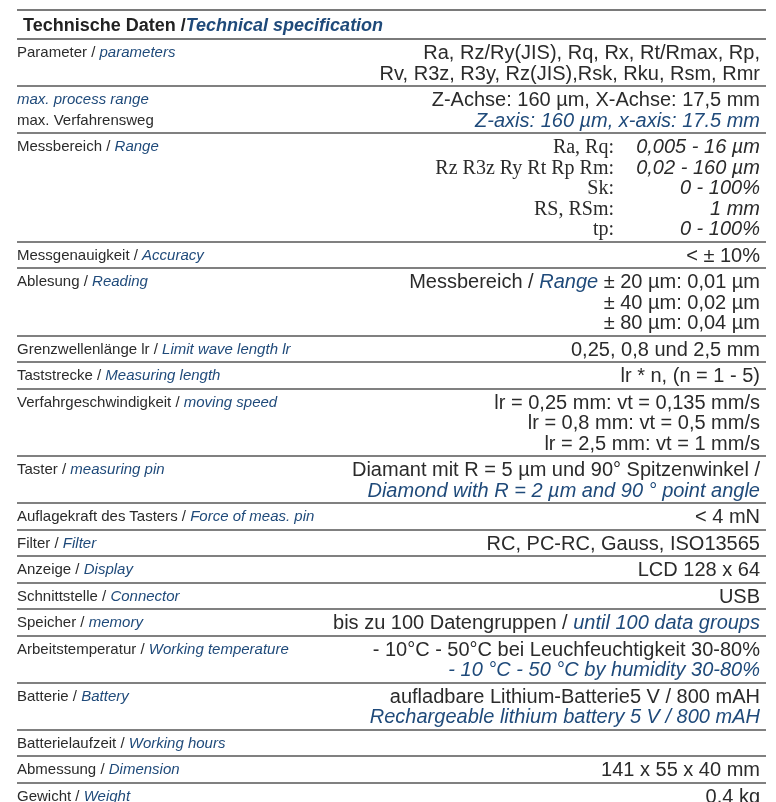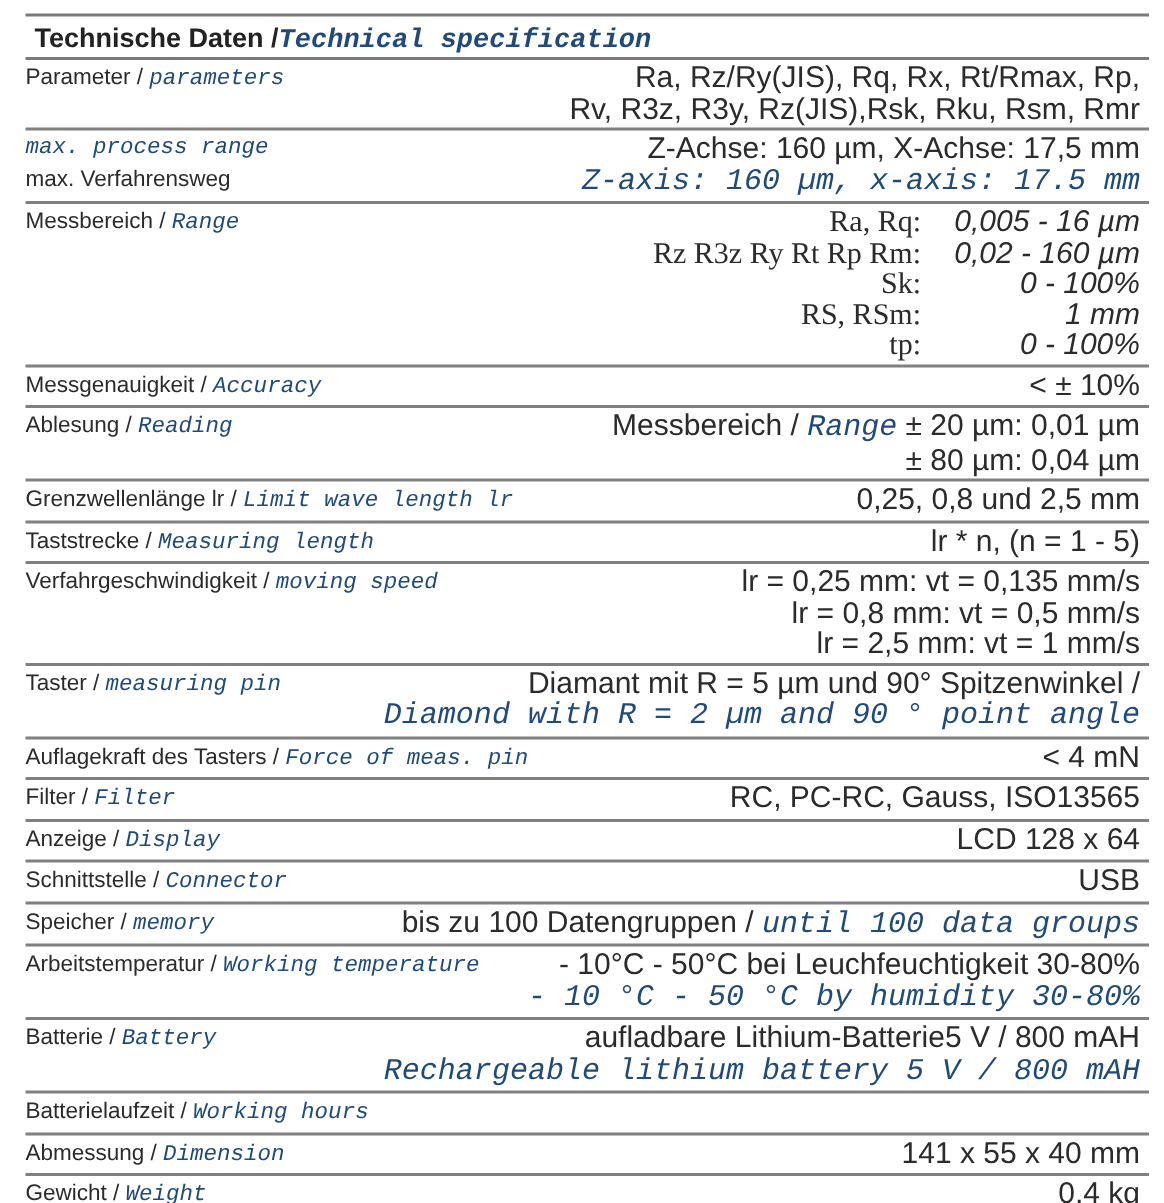--- a/index.html
+++ b/index.html
@@ -8,21 +8,21 @@
     .spec { position: absolute; left: 17px; top: 9px; width: 749px; }
     .title-row { border-top: 2px solid #7a7a7a; border-bottom: 2px solid #7a7a7a;
                  height: 31px; box-sizing: border-box; padding-left: 6px;
                  font-size: 18px; font-weight: bold; line-height: 29px; color: #222; }
     .title-row .en { font-style: italic; color: #1f4a7a; }
     .row { display: flex; border-bottom: 2px solid #808080; box-sizing: border-box; }
     .cell-l { width: 336px; text-align: left; font-size: 15px; line-height: 20.5px;
               padding-top: 2px; padding-bottom: 2px; box-sizing: border-box; }
     .cell-r { flex: 1; text-align: right; font-size: 20px; line-height: 20.5px;
               padding-top: 2px; padding-bottom: 2px; box-sizing: border-box; padding-right: 6px; }
-    .en { font-style: italic; color: #1f4a7a; font-family: Liberation Mono, monospace; }
+    .en { font-style: italic; color: #1f4a7a; }
     .line { display: block; white-space: nowrap; }
     .kv { display: flex; justify-content: flex-end; white-space: nowrap; }
     .kv .k { text-align: left; font-family: Liberation Serif, serif; }
     .kv .v { width: 146px; text-align: right; font-style: italic; }
   </style>
 </head>
 <body>
 
 <div class="spec">
   <div class="title-row">
@@ -82,20 +82,21 @@
         <div class="cell-r">
           <span class="line"><span>&lt; ± 10%</span></span>
         </div>
       </div>
       <div class="row">
         <div class="cell-l">
           <span class="line"><span>Ablesung / </span><span class="en">Reading</span></span>
         </div>
         <div class="cell-r">
           <span class="line"><span>Messbereich / </span><span class="en">Range</span><span> ± 20 µm: 0,01 µm</span></span>
+          <span class="line"><span>± 40 µm: 0,02 µm</span></span>
           <span class="line"><span>± 80 µm: 0,04 µm</span></span>
         </div>
       </div>
       <div class="row">
         <div class="cell-l">
           <span class="line"><span>Grenzwellenlänge lr / </span><span class="en">Limit wave length lr</span></span>
         </div>
         <div class="cell-r">
           <span class="line"><span>0,25, 0,8 und 2,5 mm</span></span>
         </div>

